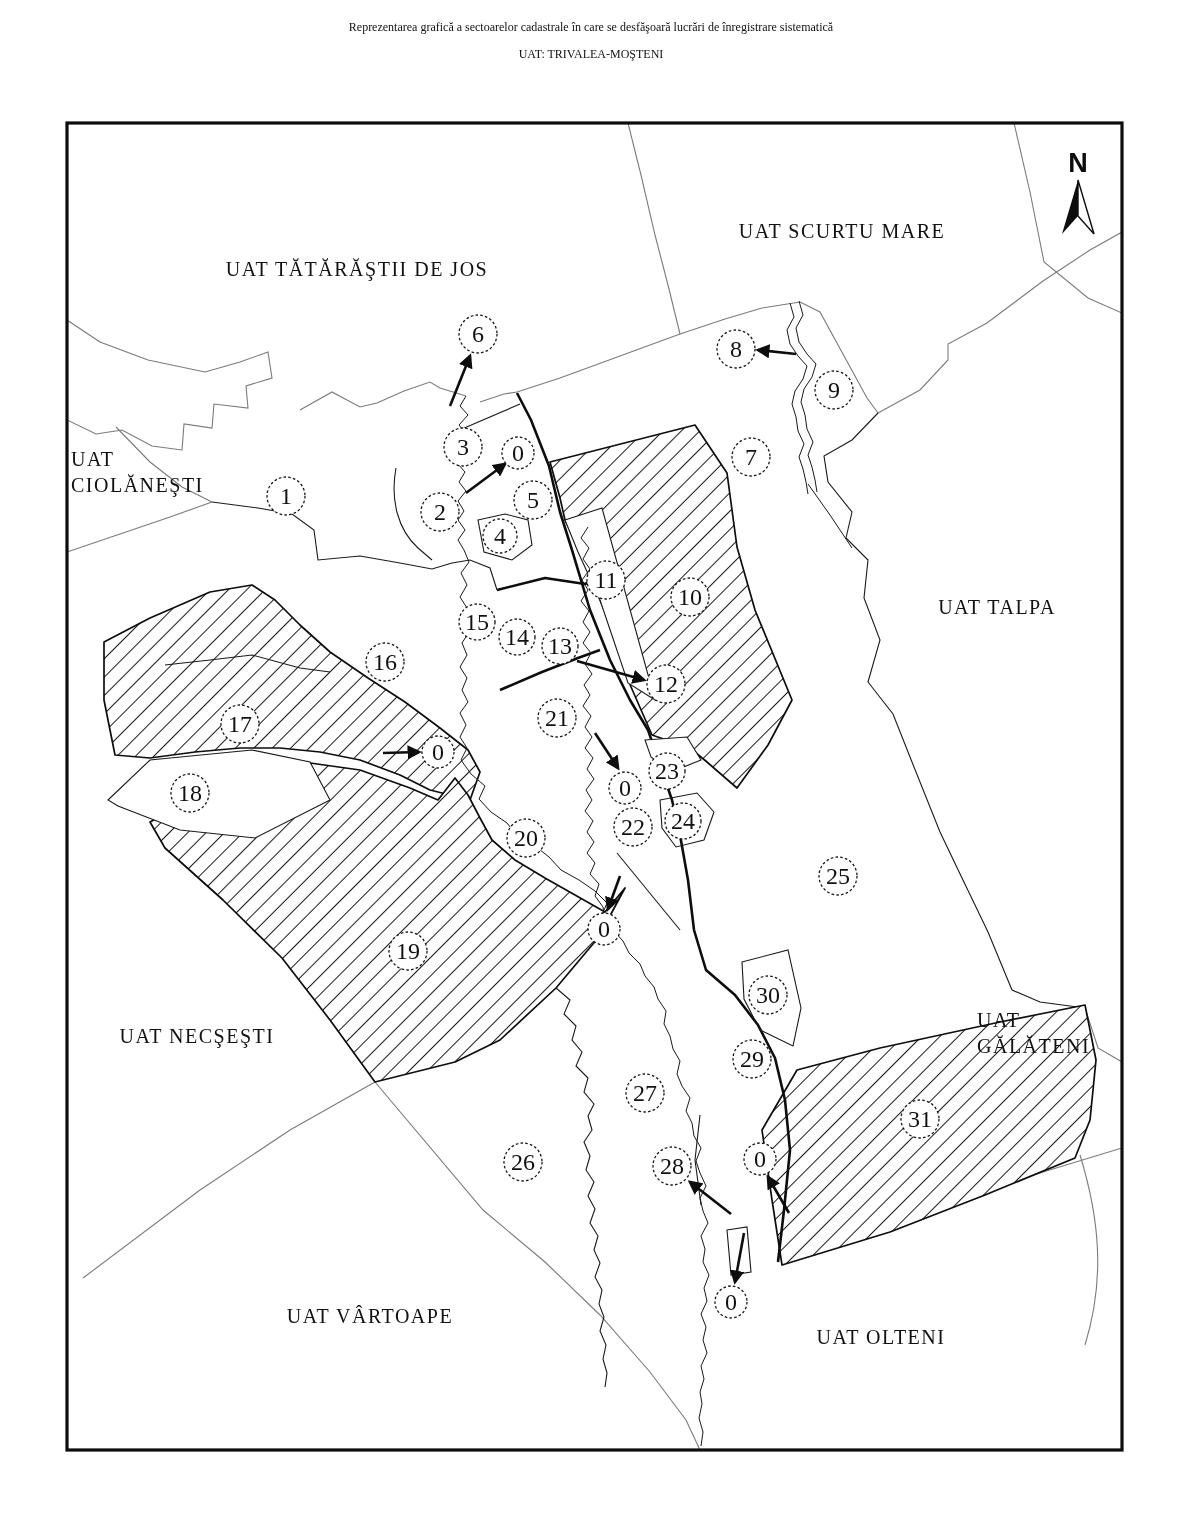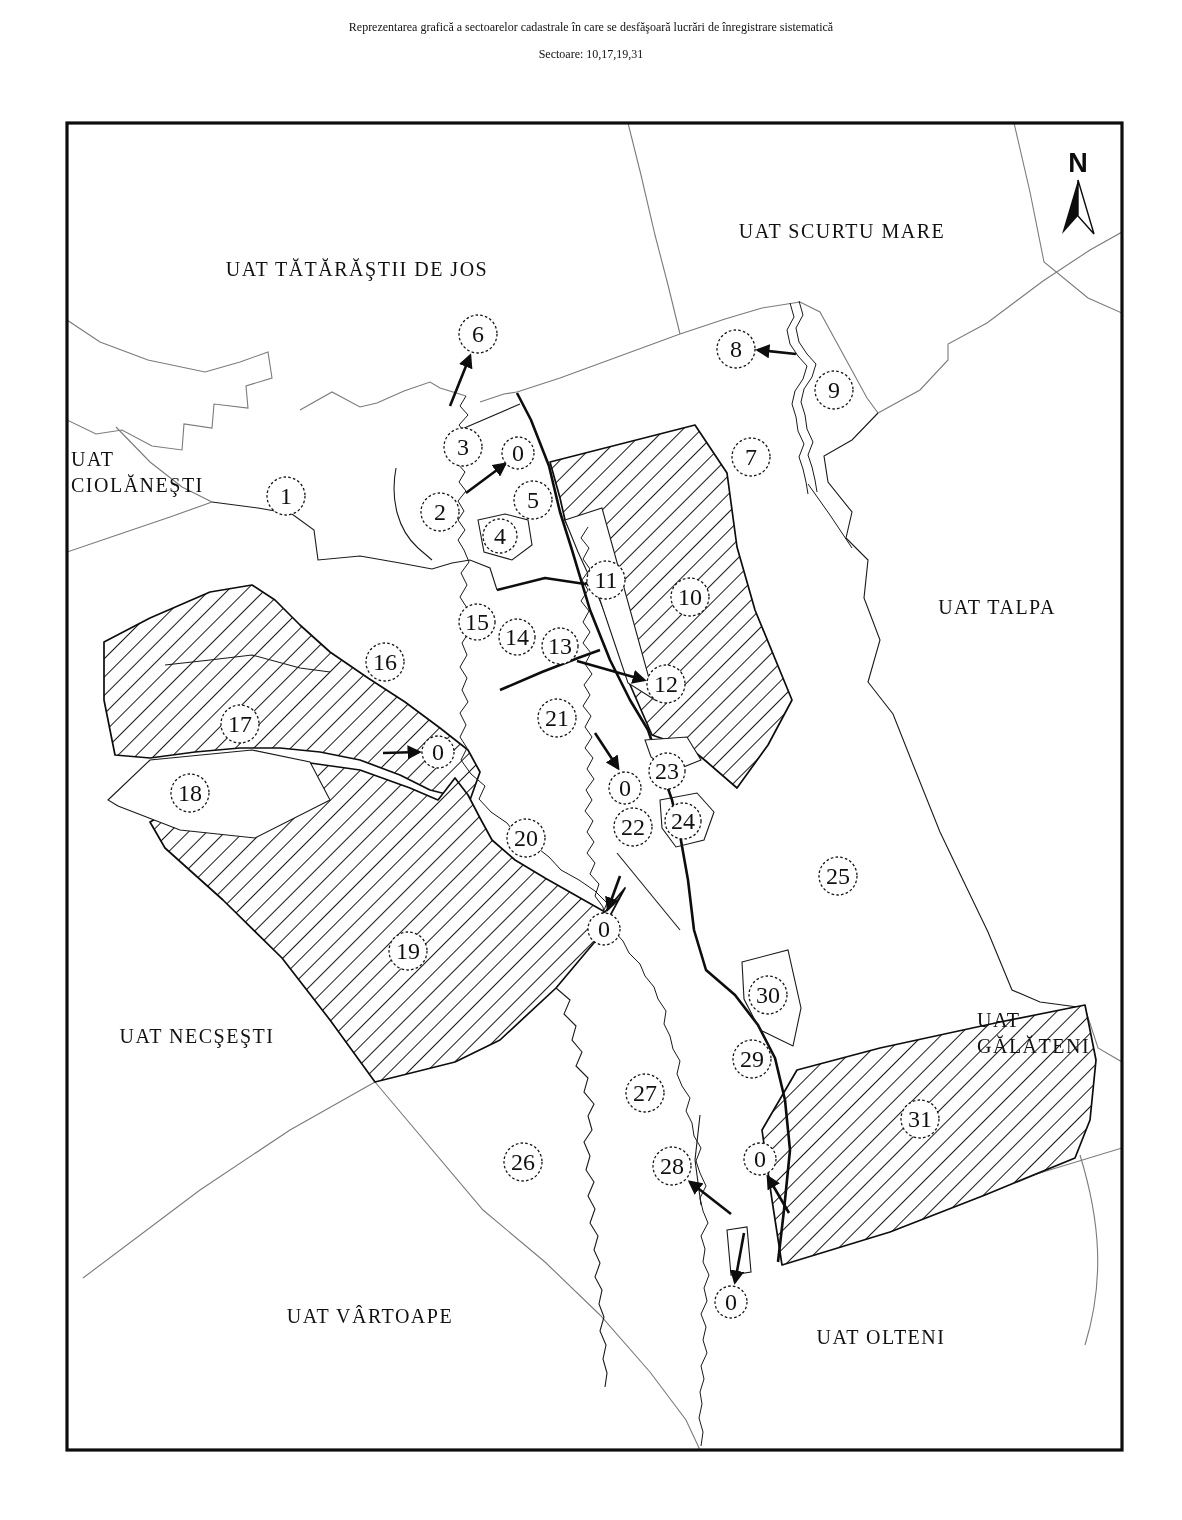--- a/index.html
+++ b/index.html
@@ -20,21 +20,21 @@
   .leader{stroke:#0d0d0d;stroke-width:2.6;fill:none;}
   .north-n{font-size:27px;font-weight:bold;text-anchor:middle;fill:#0d0d0d;
            font-family:"Liberation Sans","DejaVu Sans",sans-serif;}
 </style>
 </head>
 <body>
 
 <div class="page">
   <div class="title-block">
     <div class="title-line">Reprezentarea grafică a sectoarelor cadastrale în care se desfăşoară lucrări de înregistrare sistematică</div>
-    <div class="title-line">Sectoare: 10,17,19,31</div>
+    <div class="title-line">UAT: TRIVALEA-MOŞTENI</div>
   </div>
 
   <svg class="map" width="1182" height="1520" viewBox="0 0 1182 1520">
     <defs>
       <pattern id="hatch" width="13" height="13" patternUnits="userSpaceOnUse" patternTransform="rotate(-45)">
         <rect width="13" height="13" fill="#ffffff"></rect>
         <line x1="0" y1="6.5" x2="13" y2="6.5" stroke="#1a1a1a" stroke-width="1"></line>
       </pattern>
       <marker id="ah" viewBox="0 0 10 10" refX="8" refY="5" markerWidth="5.5" markerHeight="5.5" orient="auto-start-reverse">
         <path d="M0,0 L10,5 L0,10 z" fill="#0d0d0d"></path>

